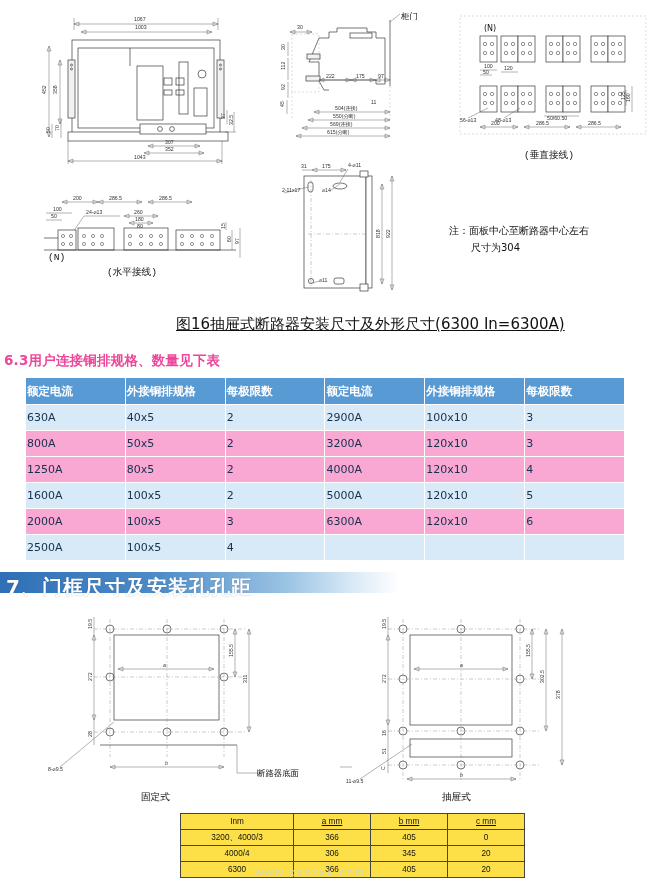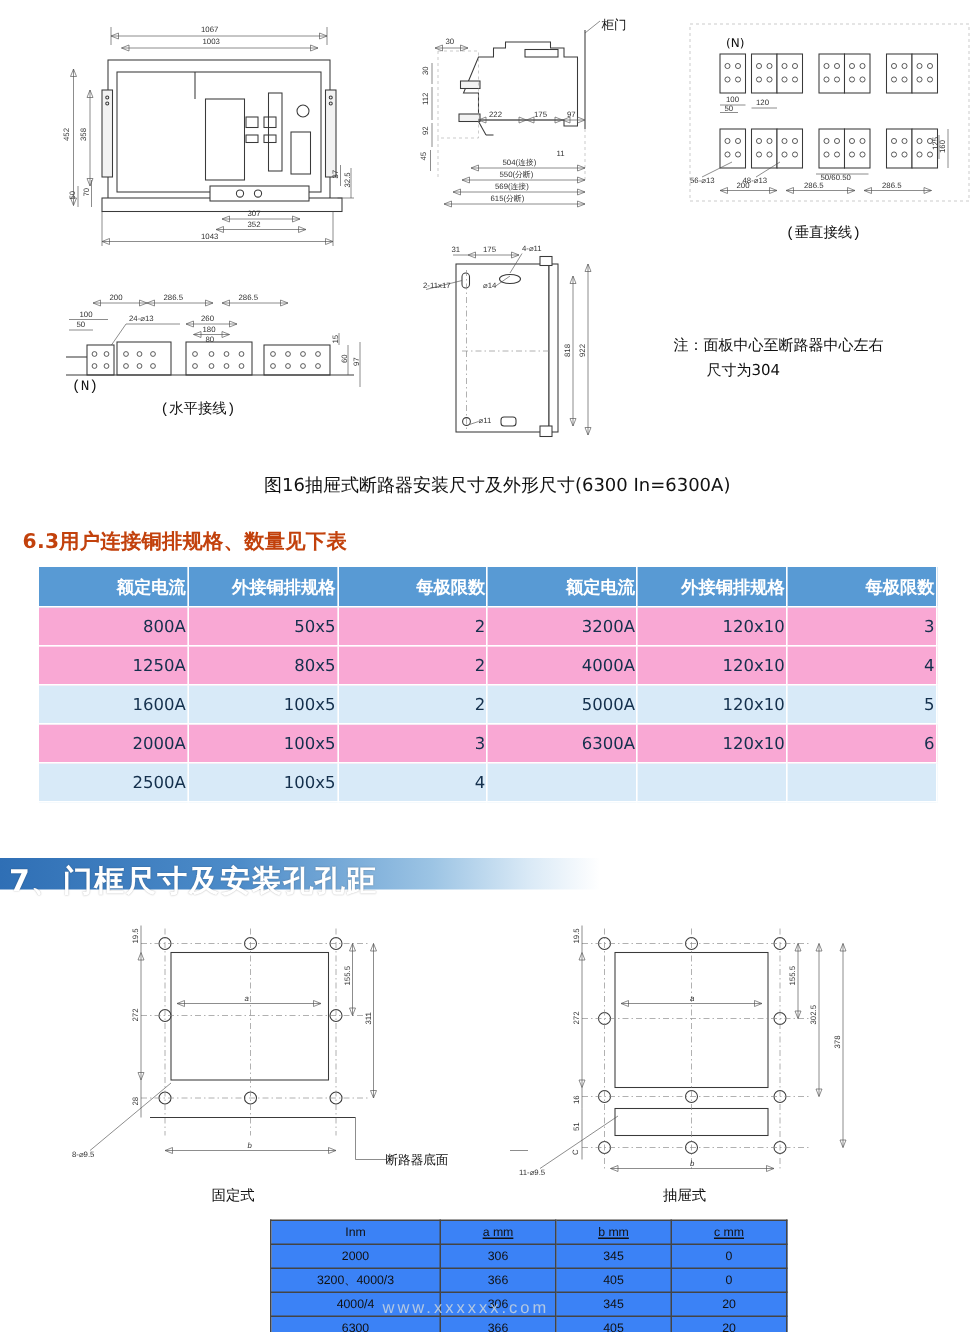--- a/index.html
+++ b/index.html
@@ -13,28 +13,28 @@
   .dimv{font-size:5.2px;fill:#333;font-family:"Liberation Sans",sans-serif;}
   .cn{font-size:8px;fill:#111;font-family:"DejaVu Sans",sans-serif;}
   .ln{stroke:#3a3a3a;stroke-width:.7;fill:none;}
   .lnT{stroke:#555;stroke-width:.45;fill:none;}
   .dash{stroke:#8a8a8a;stroke-width:.45;fill:none;stroke-dasharray:4 2 1 2;}
   .dot{stroke:#aaa;stroke-width:.4;fill:none;stroke-dasharray:2 2;}
   .fillw{fill:#fff;}
   .fillg{fill:#f2f2f2;}
 
   
-  #sec63{left:15px;top:352px;font-size:13.5px;font-weight:700;
-         font-family:"DejaVu Sans",sans-serif;letter-spacing:.2px;color:#c2410c;}
+  #sec63{left:4px;top:352px;font-size:13.5px;font-weight:700;
+         font-family:"DejaVu Sans",sans-serif;letter-spacing:.2px;color:#ec4899;}
 
   
   #tblwrap{left:25px;top:377px;width:600px;}
   table.cu{border-collapse:collapse;width:600px;table-layout:fixed;}
   table.cu td{
-    height:23px;text-align:right;vertical-align:middle;
+    height:23px;text-align:left;vertical-align:middle;
     font-size:11px;font-family:"DejaVu Sans",sans-serif;color:#14304d;
     border:1.6px solid #ffffff;
   }
   table.cu tr.hdr td{
     background:#589ad4;color:#ffffff;font-weight:700;font-size:11.5px;height:24px;
   }
   tr.rl td{background:#d8eaf8;}
   tr.rd td{background:#f9a8d4;}
   td.empty{background:#d8eaf8 !important;}
 
@@ -43,26 +43,26 @@
         background:linear-gradient(90deg,#2f6fb5 0%,#4d8cc9 40%,#9cc4e4 72%,#d9e9f6 88%,#ffffff 100%);}
   #sec7 span{position:absolute;left:6px;top:2px;font-size:20px;font-weight:700;color:#fff;
              font-family:"DejaVu Sans",sans-serif;letter-spacing:1px;
              text-shadow:0 0 1px rgba(0,0,0,.35);}
 
   
   #tbl2{left:180px;top:813px;}
   table.inm{border-collapse:collapse;}
   table.inm td{
     border:.9px solid #444;height:13px;text-align:center;vertical-align:middle;
-    font-size:8.2px;font-family:"Liberation Sans",sans-serif;color:#111;background:#3b82f6;
+    font-size:8.2px;font-family:"Liberation Sans",sans-serif;color:#111;background:#fde047;
   }
   table.inm td.c1{width:110px;}
   table.inm td.c2,table.inm td.c3,table.inm td.c4{width:74px;text-decoration:underline;}
 
-  .cap{font-size:12px;font-family:"DejaVu Sans",sans-serif;color:#111;}
+  .cap{font-size:15px;font-family:"DejaVu Sans",sans-serif;color:#111;text-decoration:underline;}
   .note{font-size:10px;font-family:"DejaVu Sans",sans-serif;color:#111;line-height:17px;}
   .lbl{font-size:9.6px;font-family:Liberation Mono, monospace;color:#111;}
   .lblS{font-size:8.4px;font-family:"DejaVu Sans",sans-serif;color:#111;}
 
   #wm{left:255px;top:866px;font-size:11px;color:#c8d4de;letter-spacing:2px;
       font-family:"Liberation Sans",sans-serif;opacity:.85;white-space:nowrap;}
 </style>
 </head>
 <body>
 
@@ -449,20 +449,28 @@
   <table class="cu">
     <tbody>
         <tr class="hdr">
       <td>额定电流</td>
       <td>外接铜排规格</td>
       <td>每极限数</td>
       <td>额定电流</td>
       <td>外接铜排规格</td>
       <td>每极限数</td>
     </tr>
+    <tr class="rl">
+          <td>630A</td>
+          <td>40x5</td>
+          <td>2</td>
+          <td>2900A</td>
+          <td>100x10</td>
+          <td>3</td>
+        </tr>
     <tr class="rd">
           <td>800A</td>
           <td>50x5</td>
           <td>2</td>
           <td>3200A</td>
           <td>120x10</td>
           <td>3</td>
         </tr>
     <tr class="rd">
           <td>1250A</td>
@@ -629,26 +637,20 @@
 <div class="abs" id="tbl2">
   <table class="inm">
     <tbody>
         <tr>
       <td class="c1">Inm</td>
       <td class="c2">a  mm</td>
       <td class="c3">b  mm</td>
       <td class="c4">c  mm</td>
     </tr>
     <tr>
-          <td>2000</td>
-          <td>306</td>
-          <td>345</td>
-          <td>0</td>
-        </tr>
-    <tr>
           <td>3200、4000/3</td>
           <td>366</td>
           <td>405</td>
           <td>0</td>
         </tr>
     <tr>
           <td>4000/4</td>
           <td>306</td>
           <td>345</td>
           <td>20</td>

